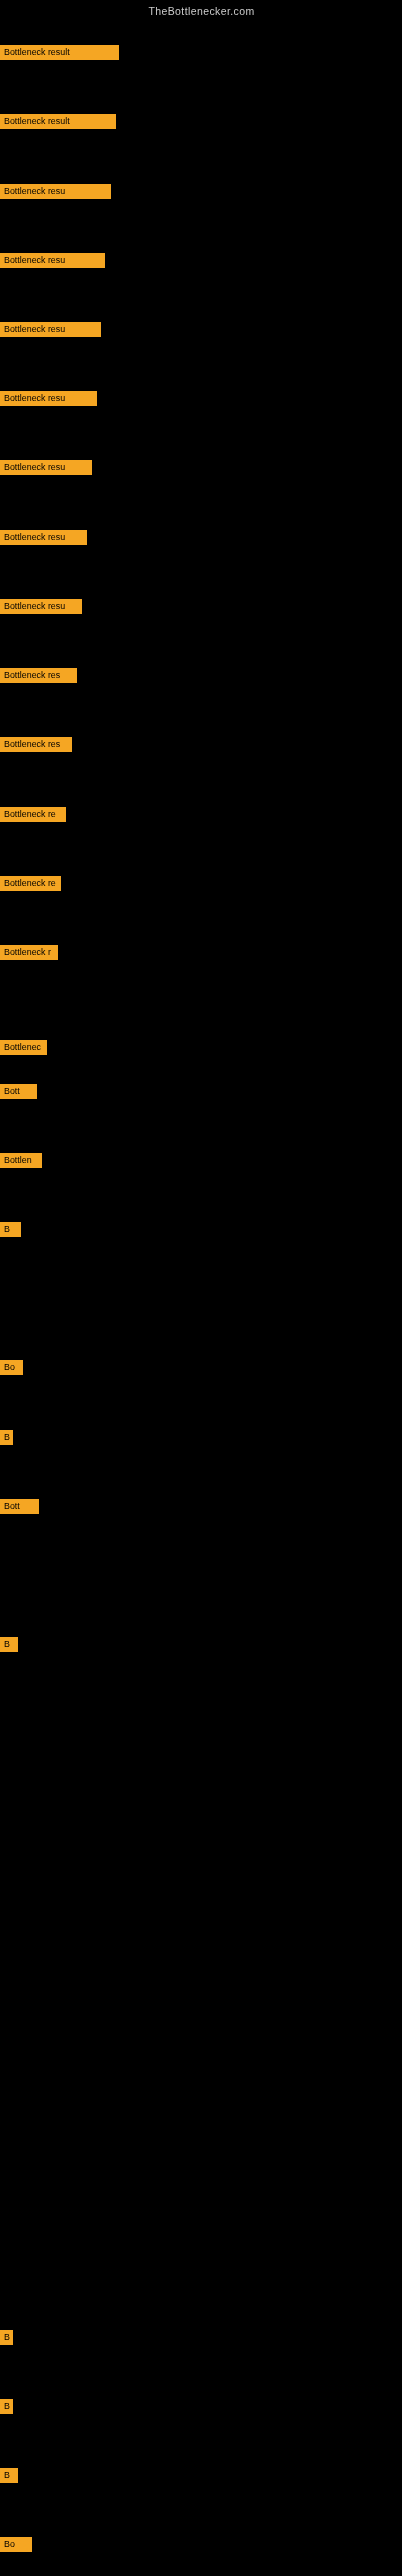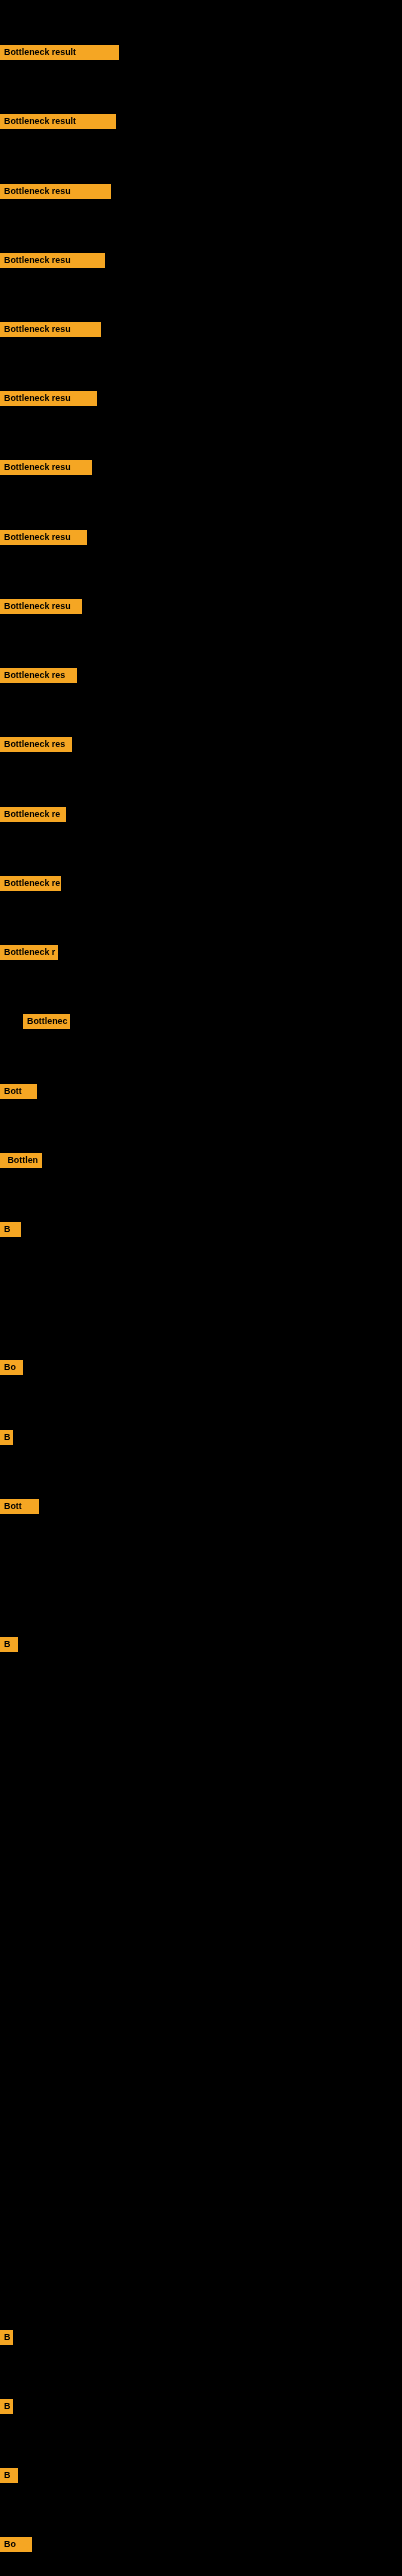--- a/index.html
+++ b/index.html
@@ -29,31 +29,32 @@
     .bar-row {
       position: absolute;
       left: 0;
       display: flex;
       align-items: center;
     }
     .bar-label {
       background-color: #f5a623;
       color: #000;
       font-size: 8.9px;
-      font-weight: bold;
+      font-weight: normal;
       padding: 2.4px 4px;
       white-space: nowrap;
       overflow: hidden;
       display: inline-block;
     }
   </style>
 </head>
 <body>
 
 <div class="page-container">
+  <div class="site-title">TheBottlenecker.com</div>
 
 <div class="bar-row" style="top: 45px;">
       <span class="bar-label" style="width: 119px;">Bottleneck result</span>
     </div>
     <div class="bar-row" style="top: 114px;">
       <span class="bar-label" style="width: 116px;">Bottleneck result</span>
     </div>
     <div class="bar-row" style="top: 184px;">
       <span class="bar-label" style="width: 111px;">Bottleneck resu</span>
     </div>
@@ -83,27 +84,27 @@
     </div>
     <div class="bar-row" style="top: 807px;">
       <span class="bar-label" style="width: 66px;">Bottleneck re</span>
     </div>
     <div class="bar-row" style="top: 876px;">
       <span class="bar-label" style="width: 61px;">Bottleneck re</span>
     </div>
     <div class="bar-row" style="top: 945px;">
       <span class="bar-label" style="width: 58px;">Bottleneck r</span>
     </div>
-    <div class="bar-row" style="top: 1014px; margin-left: 23px;">
+    <div class="bar-row" style="top: 1040px;">
       <span class="bar-label" style="width: 47px;">Bottlenec</span>
     </div>
     <div class="bar-row" style="top: 1084px;">
       <span class="bar-label" style="width: 37px;">Bott</span>
     </div>
-    <div class="bar-row" style="top: 1153px; text-align: right;">
+    <div class="bar-row" style="top: 1153px;">
       <span class="bar-label" style="width: 42px;">Bottlen</span>
     </div>
     <div class="bar-row" style="top: 1222px;">
       <span class="bar-label" style="width: 21px;">B</span>
     </div>
     <div class="bar-row" style="top: 1360px;">
       <span class="bar-label" style="width: 22.5px;">Bo</span>
     </div>
     <div class="bar-row" style="top: 1430px;">
       <span class="bar-label" style="width: 13px;">B</span>

